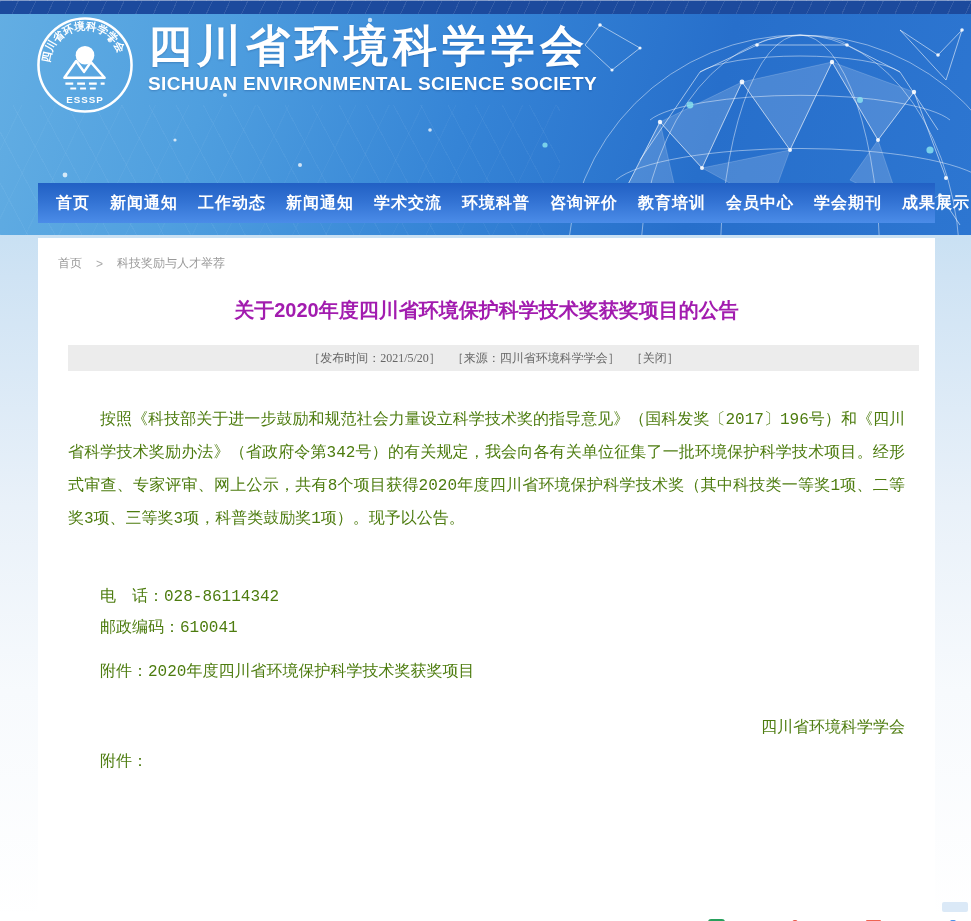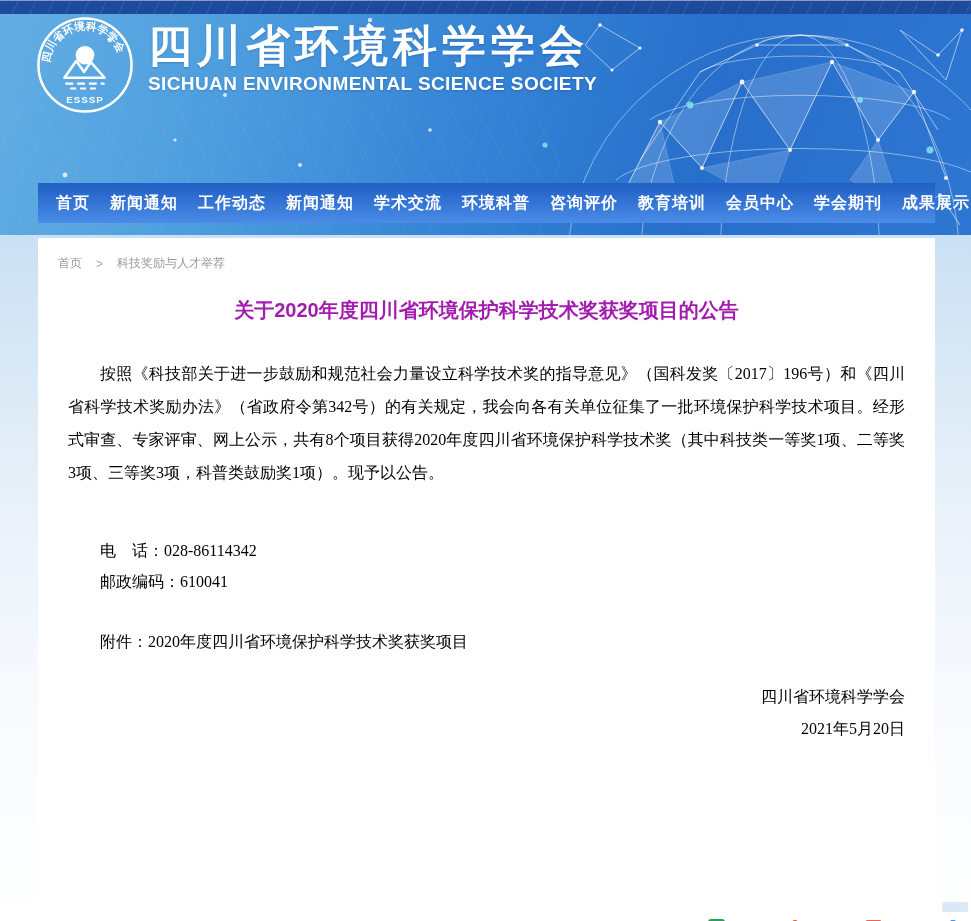--- a/index.html
+++ b/index.html
@@ -38,24 +38,24 @@
   .breadcrumb { padding:17px 0 0 20px; font-size:12px; color:#999; display:flex; align-items:center; }
   .breadcrumb a { color:#999; text-decoration:none; cursor:pointer; }
   .breadcrumb .sep { margin:0 14px; color:#aaa; }
   .article-title { margin:25px 30px 0; text-align:center; font-size:20px; font-weight:bold; color:#a21caf;
                    font-family:"Liberation Sans", sans-serif; }
   .meta-bar { margin:21px 16px 0 30px; height:26px; line-height:26px; background:#ececec;
               text-align:center; font-size:12px; color:#666; font-family:"Liberation Serif", serif; }
   .meta-bar span { margin:0 4px; }
   .meta-bar .close-link { cursor:pointer; }
 
-  .article-body { margin:33px 30px 0; font-family:Liberation Serif, serif; font-size:16px; color:#000000; }
+  .article-body { margin:33px 30px 0; font-family:Liberation Mono, monospace; font-size:16px; color:#4d7c0f; }
   .para { line-height:33px; text-indent:2em; text-align:justify; }
   .contact-block { margin-top:46px; margin-left:2em; line-height:31px; }
-  .attachment-line { margin-top:28px; margin-left:2em; line-height:33px; }
+  .attachment-line { margin-top:12px; margin-left:2em; line-height:33px; }
   .signature { margin-top:23px; text-align:right; line-height:32px; }
   .attachment2 { margin-top:2px; margin-left:2em; line-height:33px; }
 
   
   .footer-strip { position:absolute; left:0; bottom:0; width:971px; height:9px; background:#fff; z-index:6; }
   .frag { position:absolute; }
   .frag-green { left:708px; top:7px; width:17px; height:8px; border:2px solid #28a05c; border-radius:3px; background:#fff; }
   .frag-reddot { left:792px; top:8px; width:6px; height:6px; border-radius:50%; background:#e84c3d; }
   .frag-redbar { left:866px; top:8px; width:15px; height:4px; background:#ef6352; border-radius:1px; }
   .frag-blue { left:950px; top:8px; width:6px; height:6px; border-radius:2px; background:#4a90e8; }
@@ -171,36 +171,41 @@
 
   <main class="card">
     <div class="breadcrumb">
       <a>首页</a>
       <span class="sep">&gt;</span>
       <a>科技奖励与人才举荐</a>
     </div>
 
     <h1 class="article-title">关于2020年度四川省环境保护科学技术奖获奖项目的公告</h1>
 
+    <div class="meta-bar">
+      <span>［发布时间：2021/5/20］</span>
+      <span>［来源：四川省环境科学学会］</span>
+      <span class="close-link">［关闭］</span>
+    </div>
 
     <div class="article-body">
       <p class="para">按照《科技部关于进一步鼓励和规范社会力量设立科学技术奖的指导意见》（国科发奖〔2017〕196号）和《四川省科学技术奖励办法》（省政府令第342号）的有关规定，我会向各有关单位征集了一批环境保护科学技术项目。经形式审查、专家评审、网上公示，共有8个项目获得2020年度四川省环境保护科学技术奖（其中科技类一等奖1项、二等奖3项、三等奖3项，科普类鼓励奖1项）。现予以公告。</p>
 
       <div class="contact-block">
         <p>电　话：028-86114342</p>
         <p>邮政编码：610041</p>
       </div>
 
       <p class="attachment-line">附件：2020年度四川省环境保护科学技术奖获奖项目</p>
 
       <div class="signature">
         <p>四川省环境科学学会</p>
-        <p>2021年5月20日</p>
       </div>
 
+      <p class="attachment2">附件：</p>
     </div>
   </main>
 
   <div class="frag-lightblue"></div>
 
   <div class="footer-strip">
     <div class="frag frag-green"></div>
     <div class="frag frag-reddot"></div>
     <div class="frag frag-redbar"></div>
     <div class="frag frag-blue"></div>

